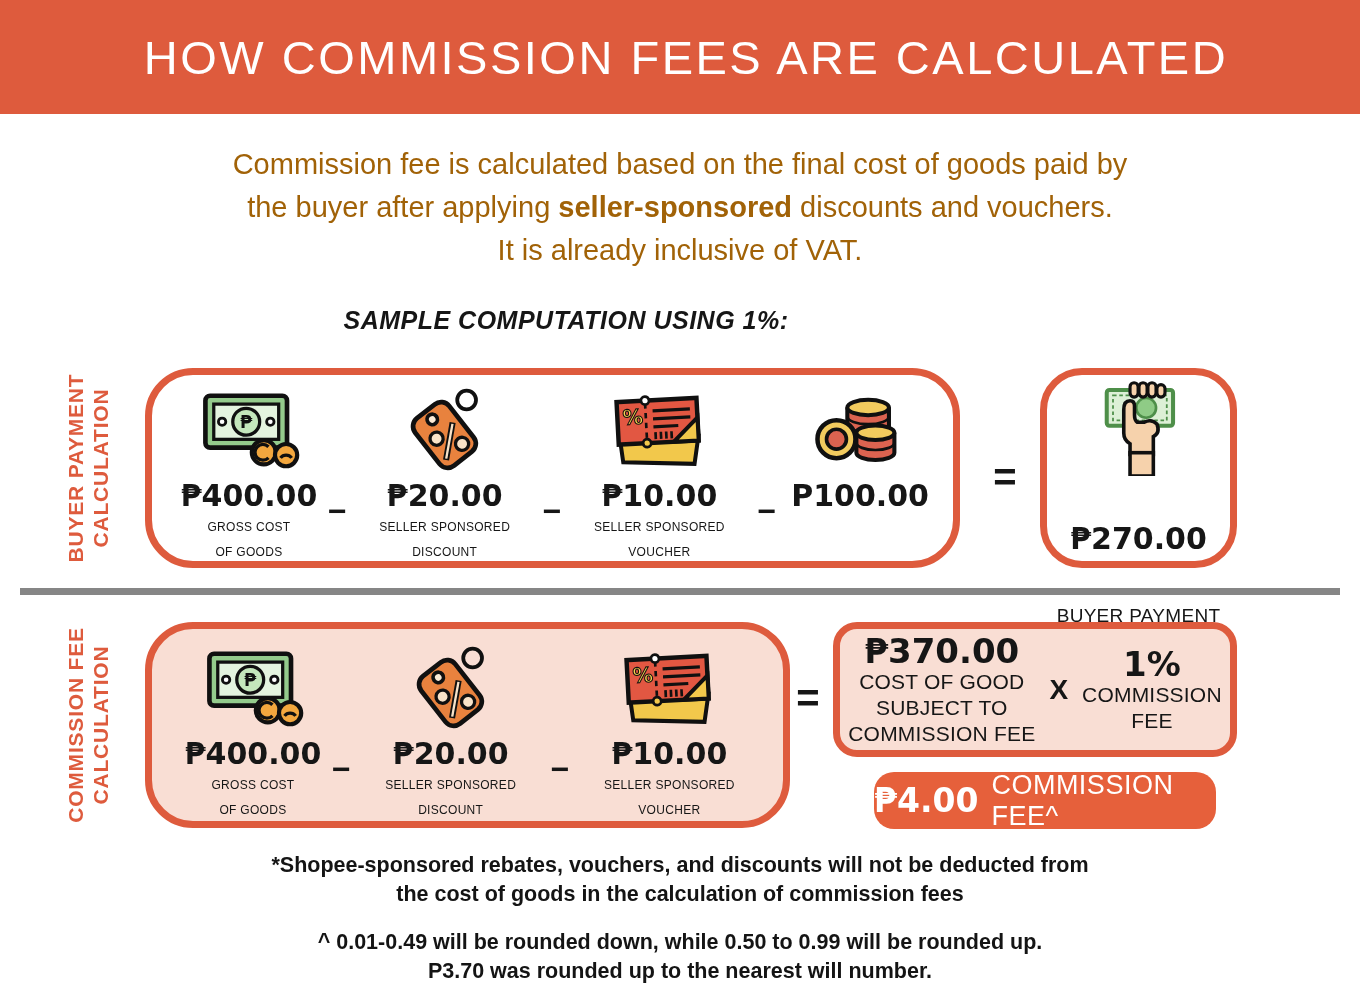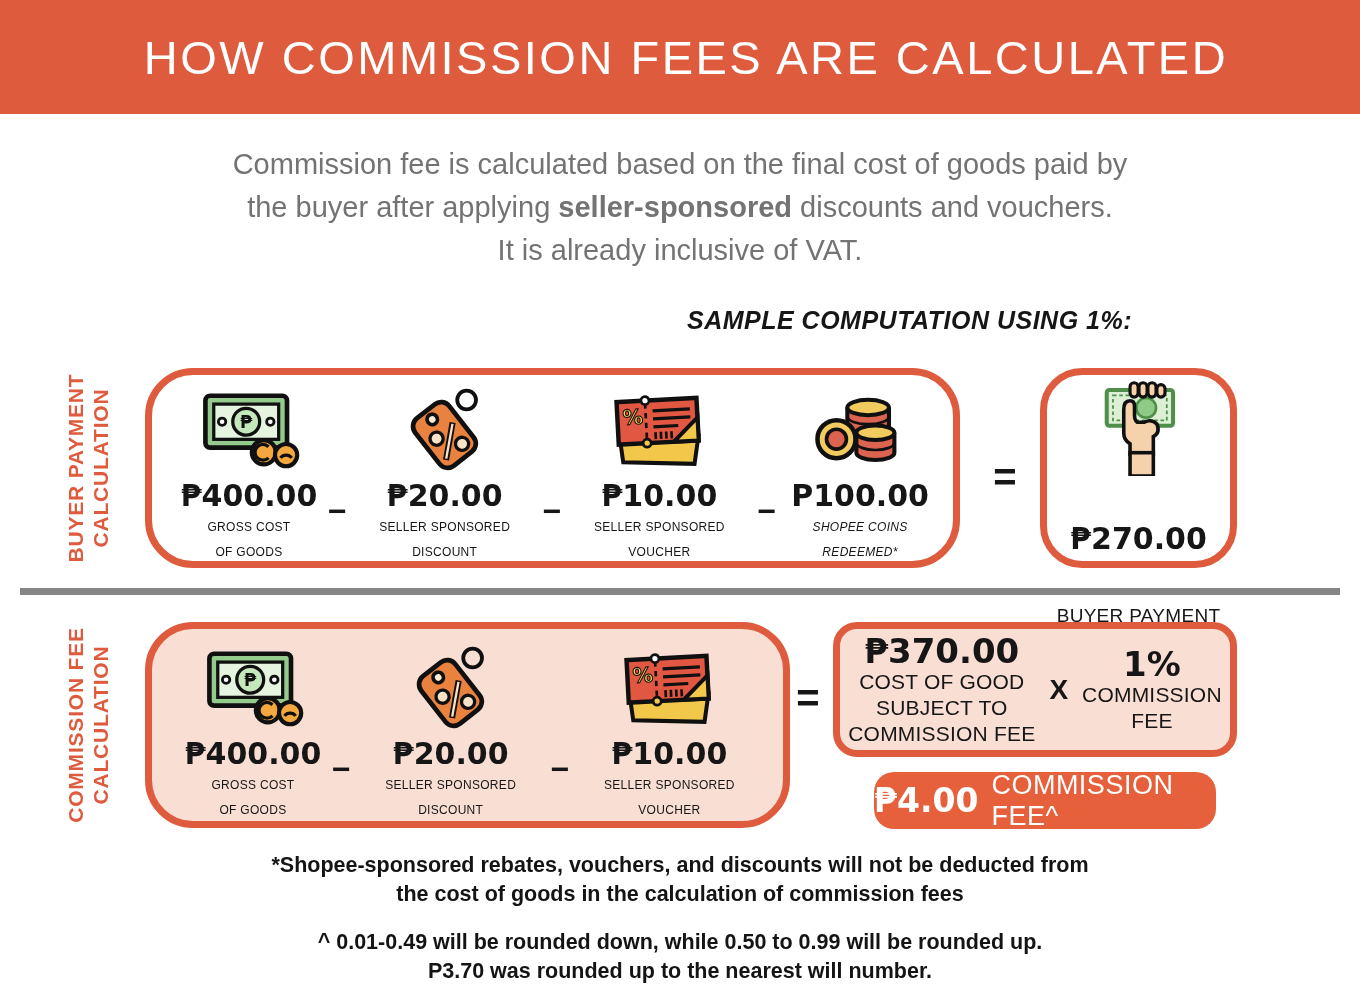--- a/index.html
+++ b/index.html
@@ -6,25 +6,25 @@
   #page{position:relative;width:1360px;height:1008px;background:#ffffff;overflow:hidden;
         font-family:"Liberation Sans",sans-serif;color:#161616;}
   .abs{position:absolute;}
 
   
   #header{left:0;top:0;width:1360px;height:114px;background:#DE5B3D;
           display:flex;align-items:center;justify-content:center;}
   #header .title{color:#ffffff;font-size:47px;font-weight:500;letter-spacing:2.5px;margin-left:12px;}
 
   
-  #intro{left:0;top:143px;width:1360px;text-align:center;font-size:29px;line-height:43px;color:#737373;}
+  #intro{left:0;top:143px;width:1360px;text-align:center;font-size:29px;line-height:43px;color:#a16207;}
   #intro b{font-weight:700;}
 
   
-  #sample-heading{left:0;top:306px;width:1132px;text-align:right;
+  #sample-heading{left:0;top:306px;width:1132px;text-align:center;
                   font-size:25px;font-weight:700;font-style:italic;letter-spacing:0.5px;}
 
   
   .vlabel{width:220px;text-align:center;font-weight:700;font-size:21px;line-height:25px;
           color:#DE5B3D;letter-spacing:0.8px;transform:rotate(-90deg);}
 
   
   .calc-box{border:7px solid #DE5B3D;border-radius:48px;background:#fff;box-sizing:border-box;
             display:flex;align-items:flex-start;justify-content:space-between;}
   .calc-box.pink{background:#F9DED4;}
@@ -166,24 +166,20 @@
     <path d="M38,35 A23,8.5 0 0 0 84,35" fill="none" stroke="#101010" stroke-width="3"></path>
     <ellipse cx="61" cy="16" rx="23" ry="8.5" fill="#F2CB5E" stroke="#101010" stroke-width="4.5"></ellipse>
     <path d="M48,44 L48,66 A21,8 0 0 0 90,66 L90,44" fill="#DC6350" stroke="#101010" stroke-width="4.5"></path>
     <path d="M48,55 A21,8 0 0 0 90,55" fill="none" stroke="#101010" stroke-width="3"></path>
     <ellipse cx="69" cy="44" rx="21" ry="8" fill="#F2CB5E" stroke="#101010" stroke-width="4.5"></ellipse>
     <circle cx="26" cy="51" r="21" fill="#F2CB5E" stroke="#101010" stroke-width="5"></circle>
     <circle cx="26" cy="51" r="11" fill="#DC6350" stroke="#101010" stroke-width="4"></circle>
   </svg>
         </div>
       <div class="amount">P100.00</div>
-      <div class="caption italic">
-          <div>SHOPEE COINS</div>
-          <div>REDEEMED*</div>
-        </div>
     </div>
   </div>
 
   <div class="abs equals" style="left:972px;top:455px;width:66px;">=</div>
 
   <div class="abs calc-box" id="buyer-result" style="padding-top:6px;gap:46px;">
     <div class="icon-wrap">
         <svg viewBox="0 0 100 106" width="90" height="95">
     <rect x="14" y="10" width="74" height="40" rx="3" fill="#DDF0D6" stroke="#4E8F49" stroke-width="4.5"></rect>
     <rect x="21" y="16" width="60" height="28" fill="none" stroke="#4E8F49" stroke-width="2" stroke-dasharray="4,3"></rect>

